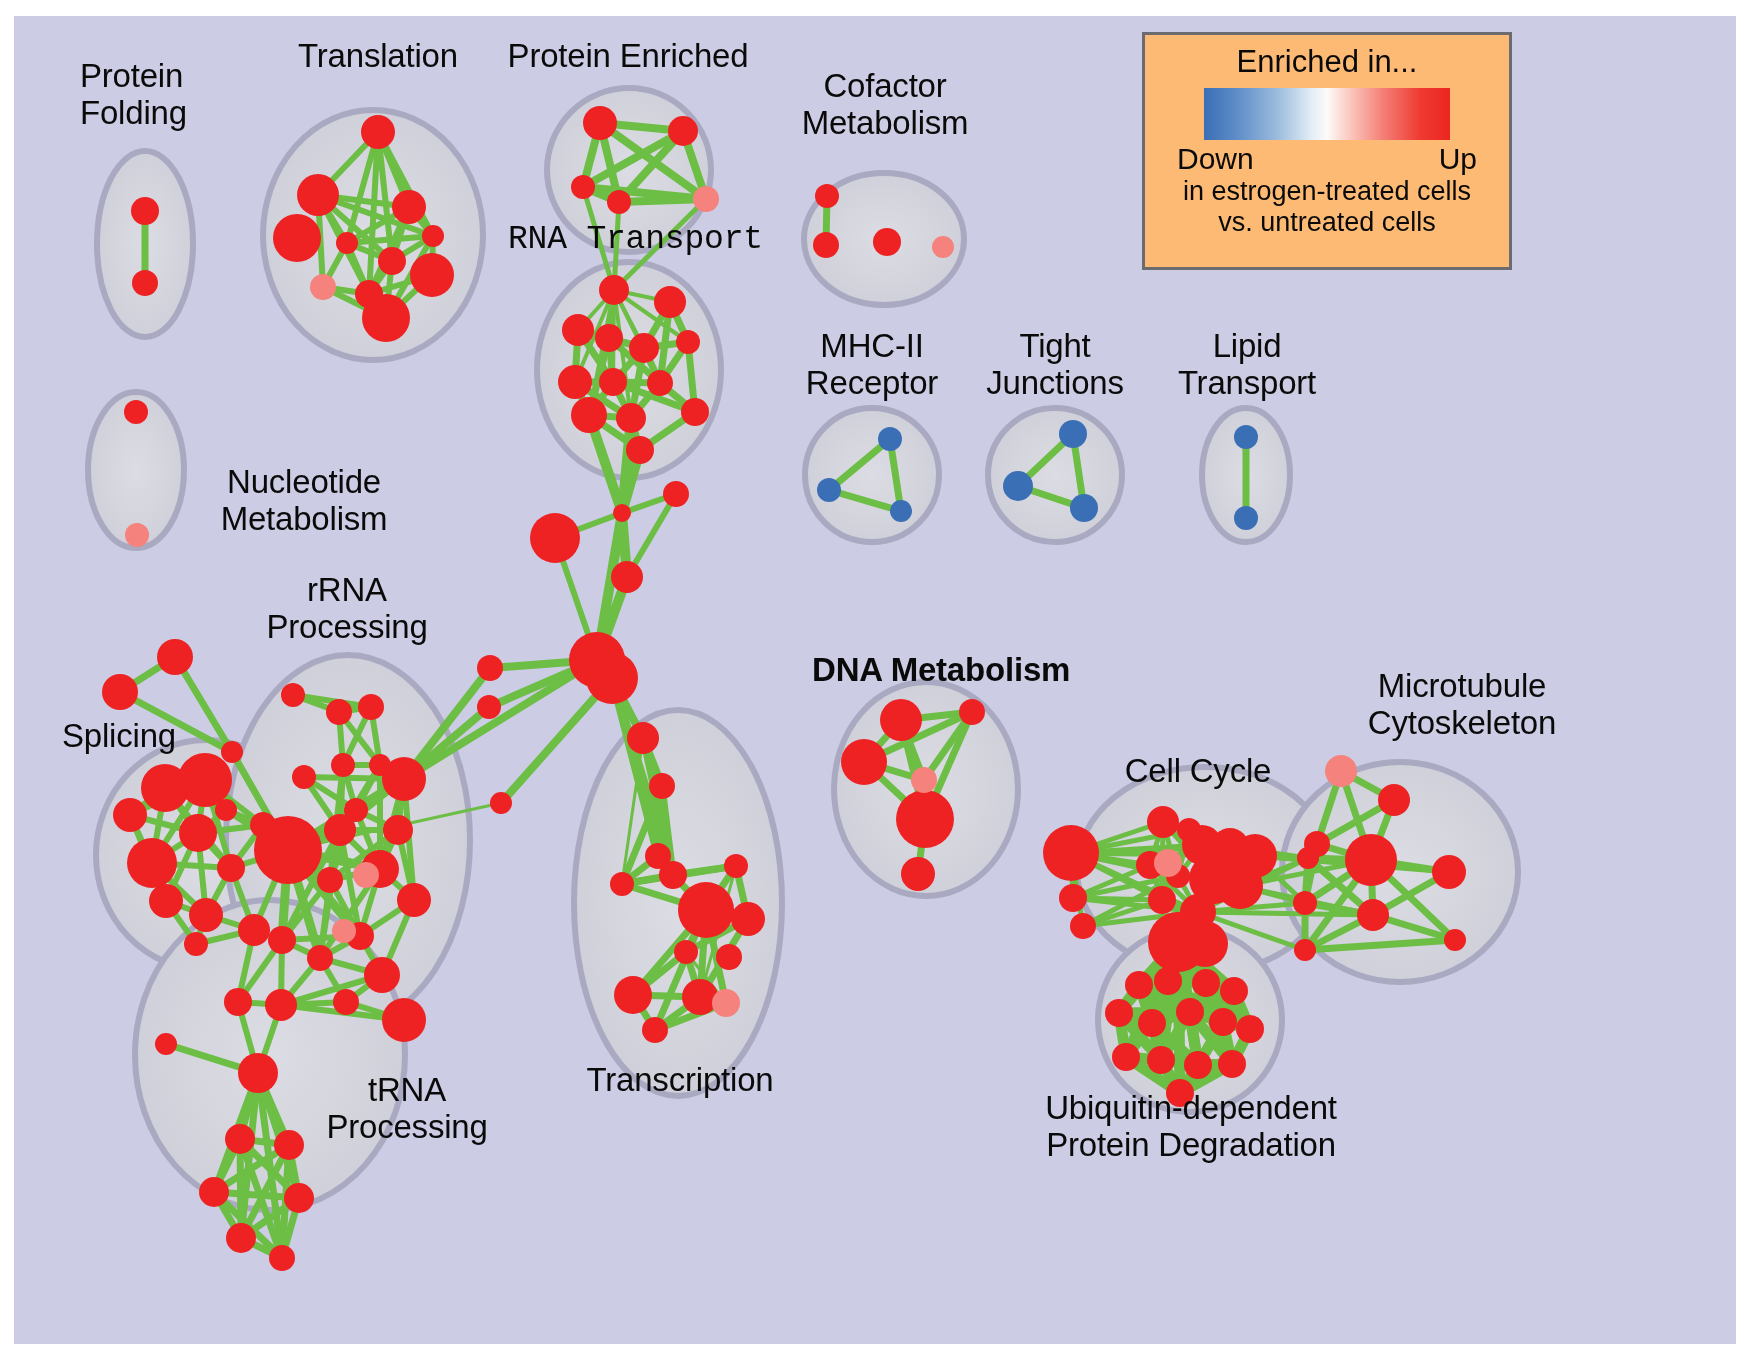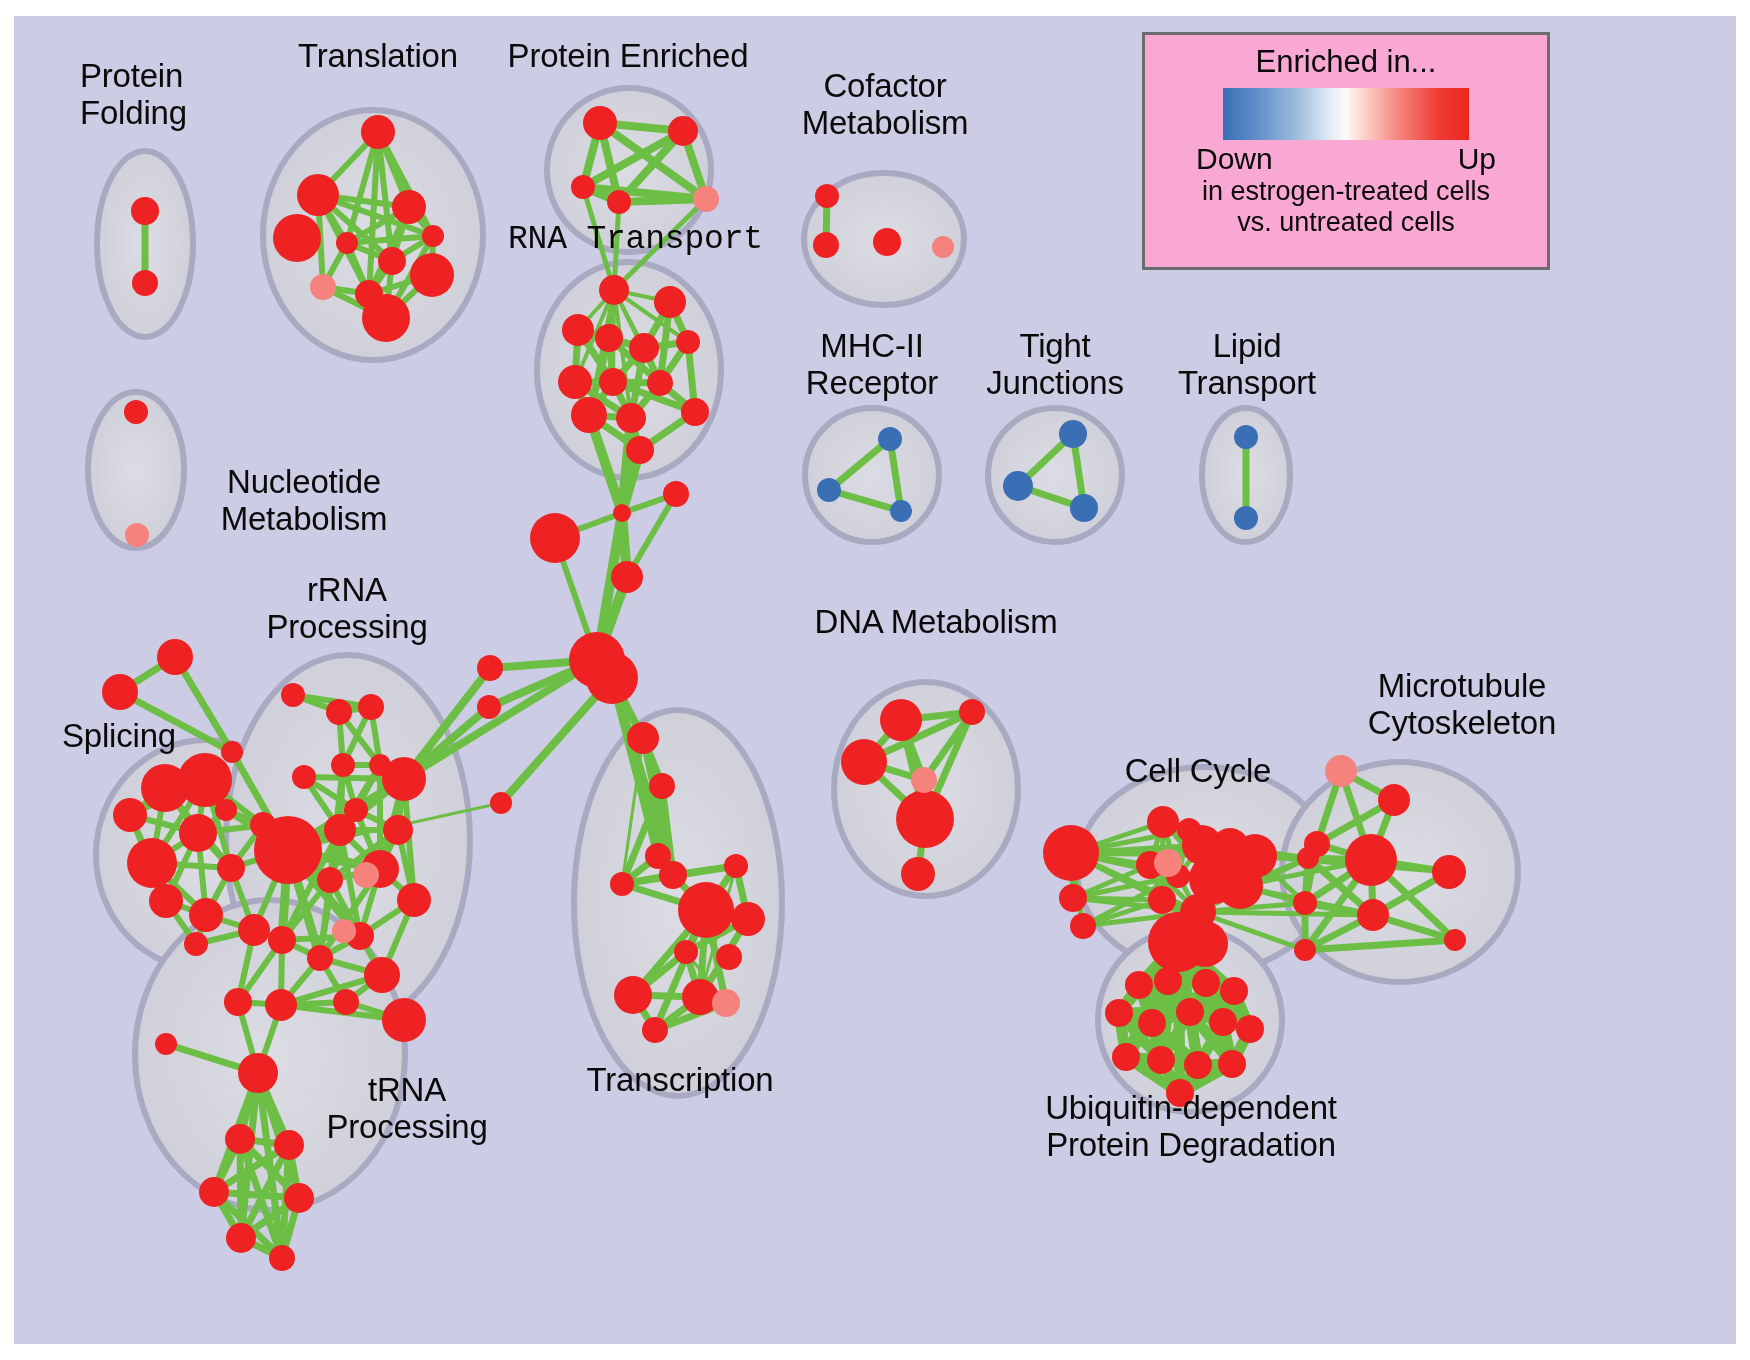--- a/index.html
+++ b/index.html
@@ -39,23 +39,23 @@
     font-family: "Liberation Sans", sans-serif;
     white-space: pre;
     text-align: center;
     letter-spacing: -0.2px;
   }
   
   #legend {
     position: absolute;
     left: 1142px;
     top: 32px;
-    width: 408px;
+    width: 370px;
     height: 238px;
-    background: #f9a8d4;
+    background: #fdba74;
     border: 3px solid #6b6b70;
     box-sizing: border-box;
     display: flex;
     flex-direction: column;
     align-items: center;
     padding-top: 9px;
   }
   #legend-title {
     font-size: 31px;
     color: #0a0a0a;
@@ -864,21 +864,21 @@
   <div class="cluster-label" style="left:1150px; top:328px; width:194px;">Lipid
 Transport</div>
   <div class="cluster-label" style="left:196px; top:432px; width:216px;margin-top:32px;">Nucleotide
 Metabolism</div>
   <div class="cluster-label" style="left:252px; top:572px; width:190px;">rRNA
 Processing</div>
   <div class="cluster-label" style="left:62px; top:718px; width:150px; text-align:left;">Splicing</div>
   <div class="cluster-label" style="left:312px; top:1072px; width:190px;">tRNA
 Processing</div>
   <div class="cluster-label" style="left:576px; top:1062px; width:208px;">Transcription</div>
-  <div class="cluster-label" style="left:812px; top:604px; width:248px;">DNA Metabolism</div>
+  <div class="cluster-label" style="left:812px; top:652px; width:248px;font-weight:bold;">DNA Metabolism</div>
   <div class="cluster-label" style="left:1108px; top:753px; width:180px;">Cell Cycle</div>
   <div class="cluster-label" style="left:1312px; top:668px; width:300px;">Microtubule
 Cytoskeleton</div>
   <div class="cluster-label" style="left:996px; top:1090px; width:390px;">Ubiquitin-dependent
 Protein Degradation</div>
 
   <div id="legend">
     <div id="legend-title">Enriched in...</div>
     <div id="legend-bar"></div>
     <div id="legend-ends">

